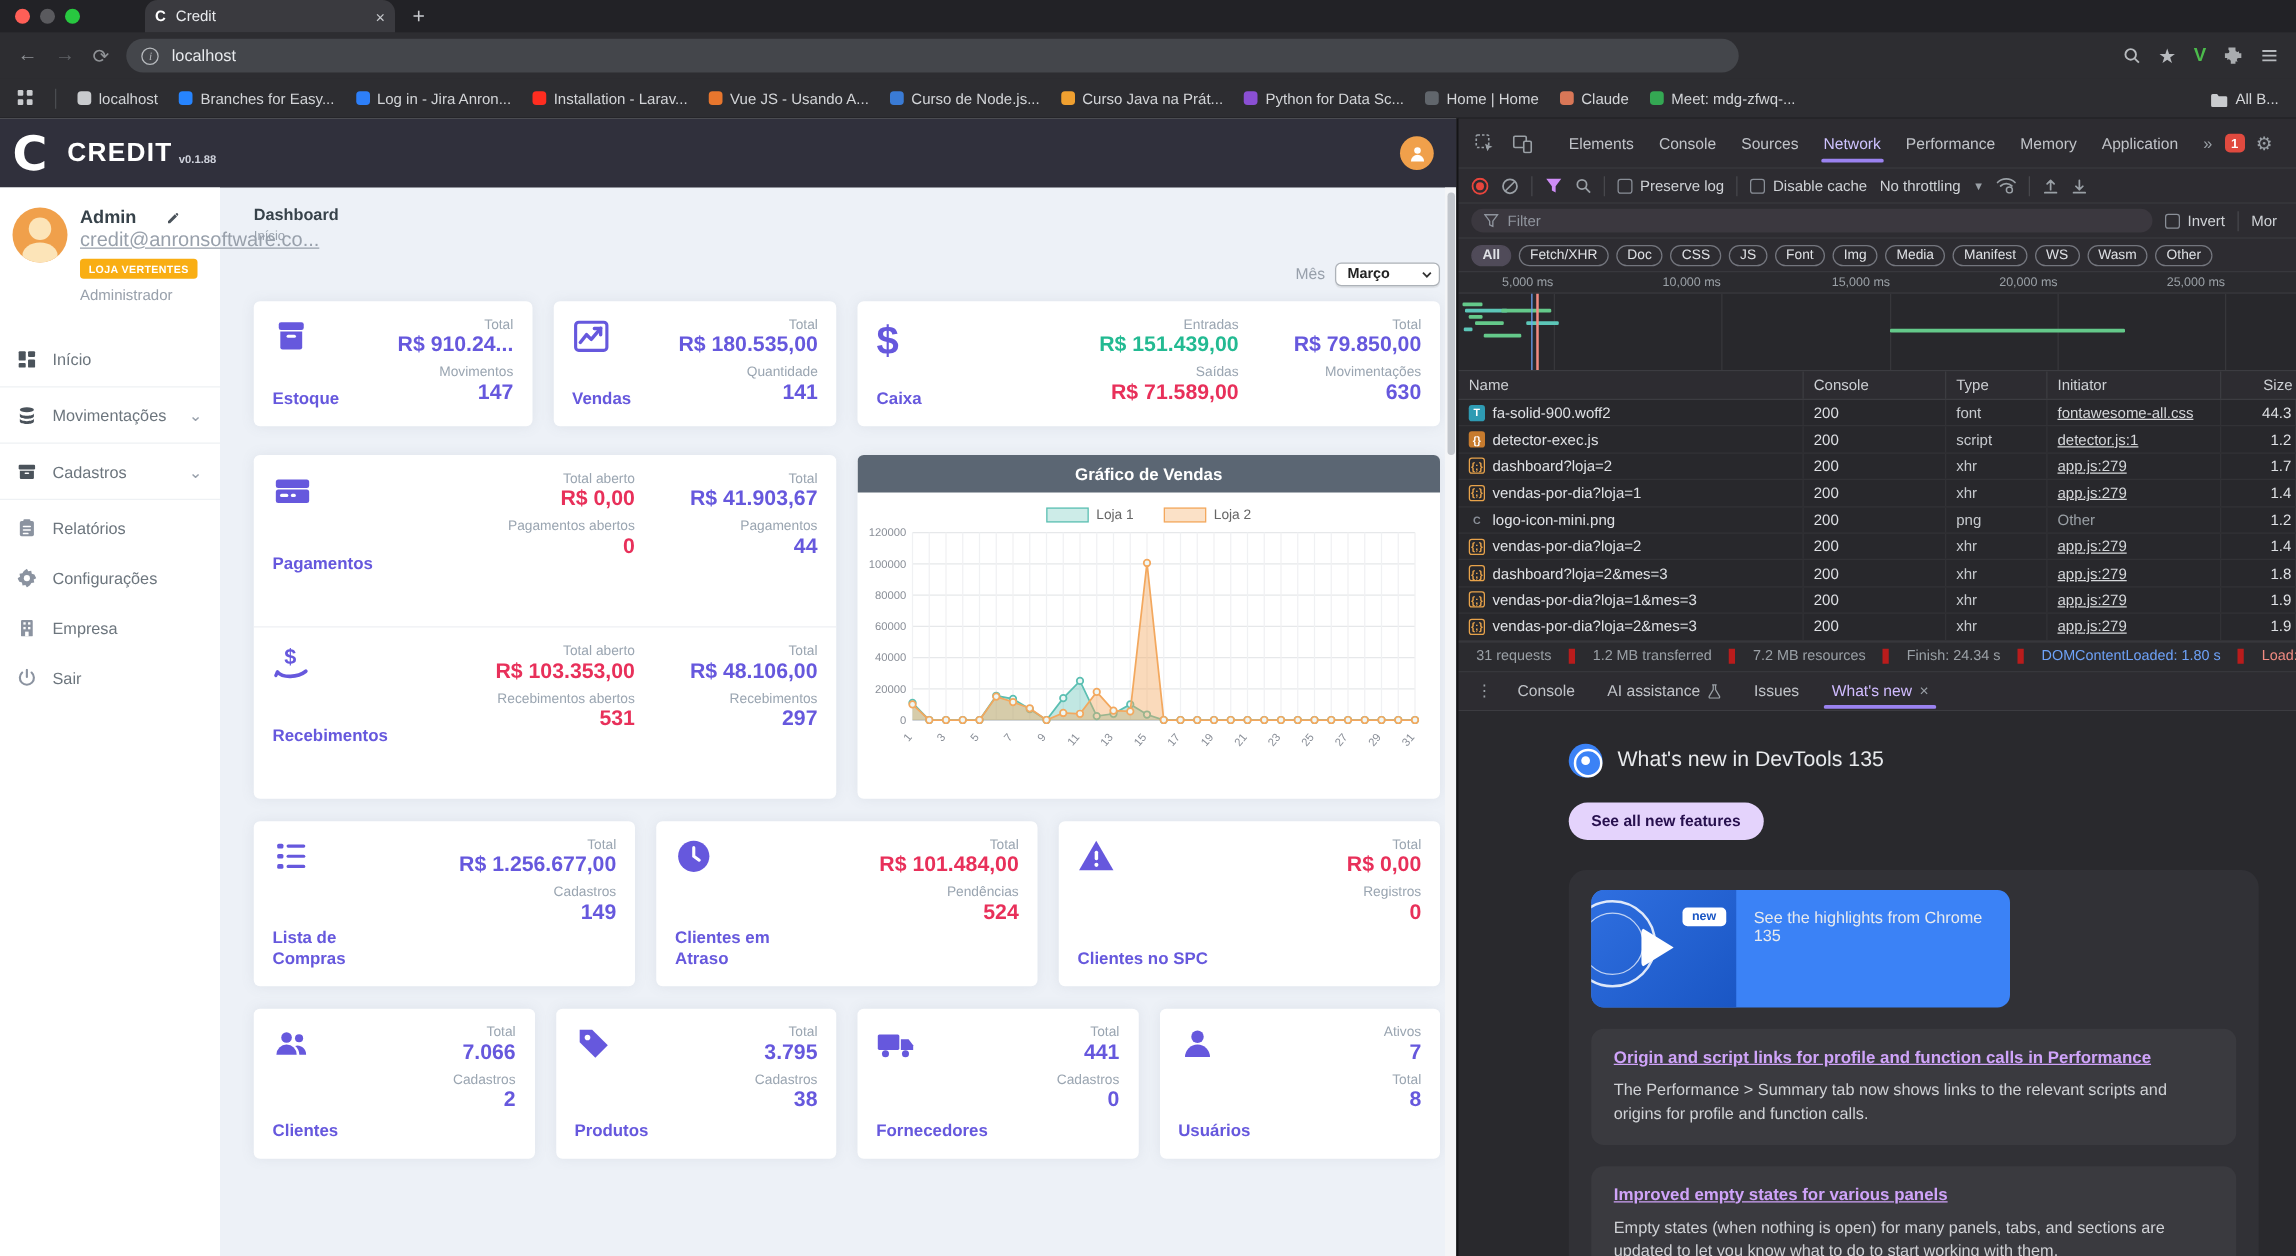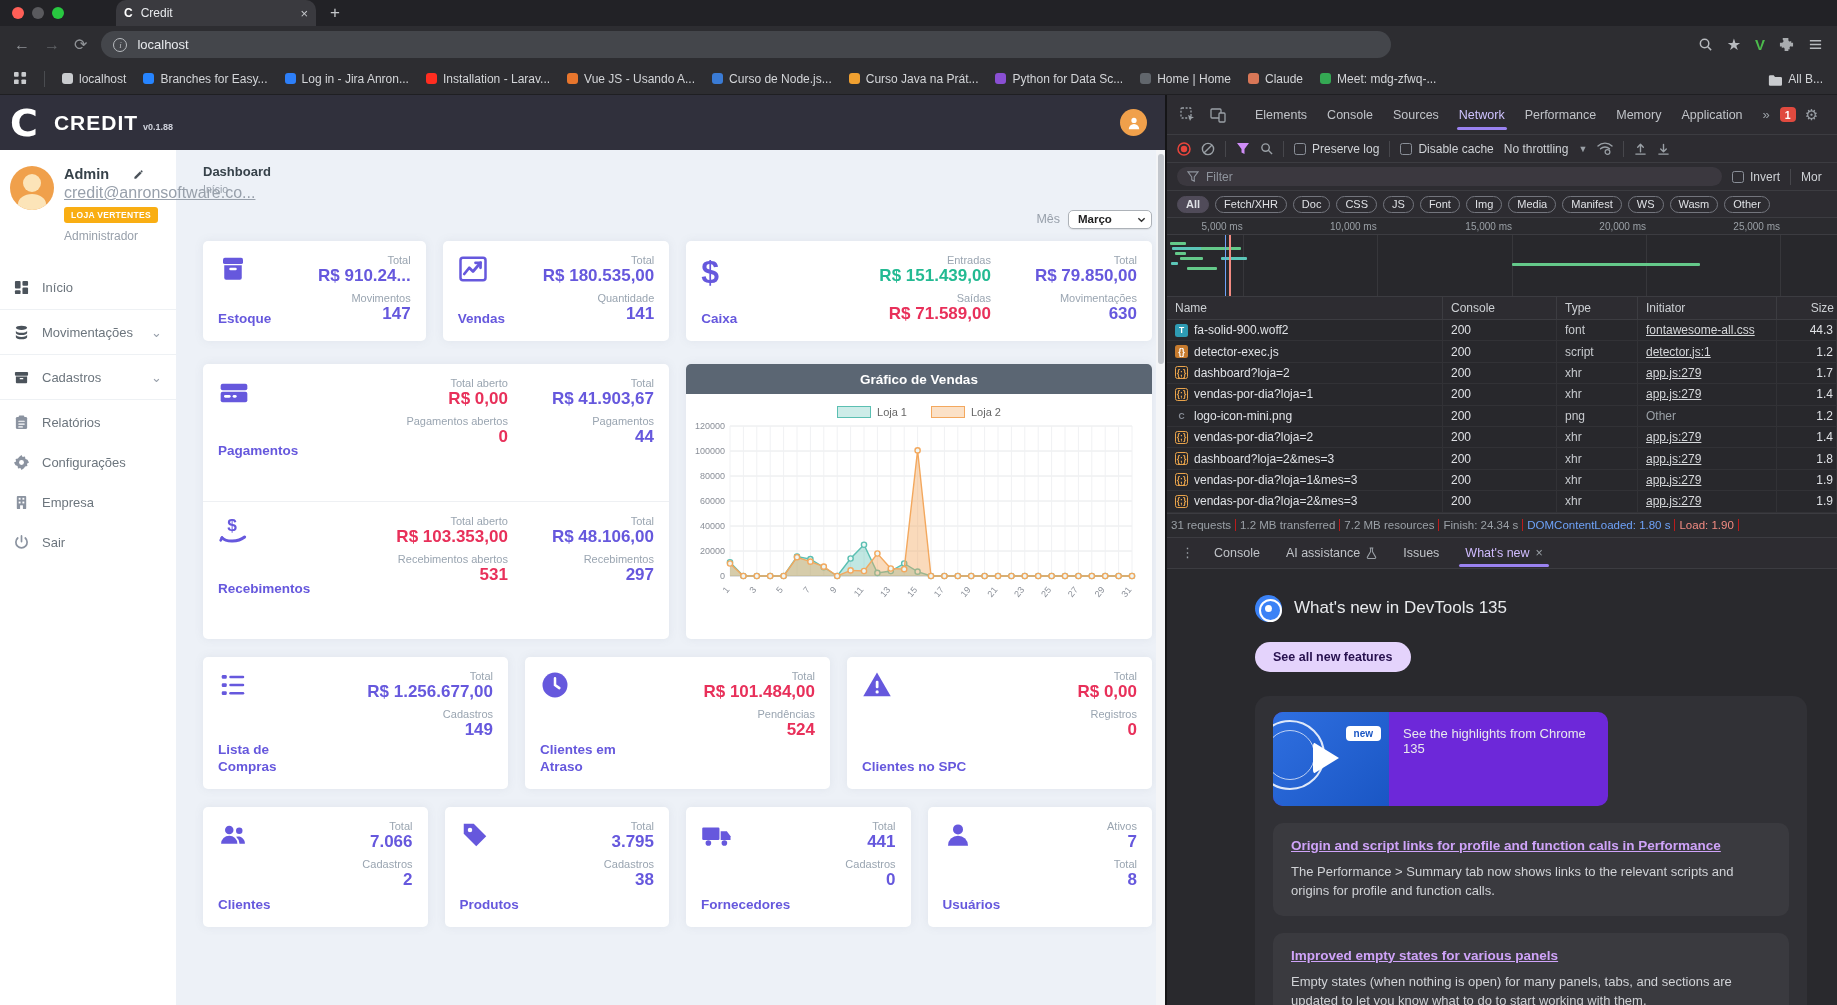--- a/index.html
+++ b/index.html
@@ -116,36 +116,36 @@
   .nc:last-child { border-right:none; }
   .col-name{width:276px;} .col-status{width:114px;} .col-type{width:81px;} .col-init{width:139px;} .col-size{width:60px; justify-content:flex-end; padding-right:3px;}
   .net-rows { flex:none; }
   .nrow { height:21.4px; display:flex; align-items:center; font-size:12px; border-bottom:1px solid #323236; }
   .nrow .nc { border-right:1px solid #323236; overflow:hidden; white-space:nowrap; }
   .req-ico { display:inline-flex; width:13px; height:13px; border-radius:2.5px; align-items:center; justify-content:center; font-size:8.5px; font-weight:700; margin-right:6px; flex:none; }
   .init-link { text-decoration:underline; color:#d5d7da; }
   .init-dim { color:#9aa0a6; }
   .type-dim { color:#c7cace; }
   .summary { height:25px; background:#2b2b2f; border-top:1px solid #3c3c41; border-bottom:1px solid #3c3c41; display:flex; align-items:center; font-size:11.5px; color:#9aa0a6; flex:none; overflow:hidden; }
-  .sum-item { padding:0 4px; border-right:1px solid #b91c1c; white-space:nowrap; }
+  .sum-item { padding:0 14px; border-right:5px solid #b91c1c; white-space:nowrap; }
   .sum-item.blue { color:#6ea2f8; } .sum-item.red { color:#f28b82; }
   .drawer-tabs { height:31px; background:#2d2c31; border-bottom:1px solid #3c3c41; display:flex; align-items:center; padding:0 8px; gap:2px; flex:none; }
   .drw-tab { font-size:12.5px; color:#c0c3c8; padding:8px 12px; position:relative; display:flex; gap:6px; align-items:center; white-space:nowrap; }
   .drw-tab.active { color:#d0bcff; }
   .drw-tab.active:after { content:""; position:absolute; left:6px; right:6px; bottom:1px; height:3px; border-radius:2px; background:#9a82f0; }
   .dots3 { color:#9aa0a6; font-size:13px; letter-spacing:0; padding:0 6px; }
   .wn-content { flex:1; background:#29292d; padding:18px 12px 0 88px; overflow:hidden; }
   .wn-head { display:flex; align-items:center; gap:12px; margin-top:8px; }
   .wn-logo { width:27px; height:27px; border-radius:50%; background:#3b82f6; position:relative; flex:none; }
   .wn-logo:before { content:""; position:absolute; left:4px; top:4px; width:19px; height:19px; border:2px solid #fff; border-radius:50%; }
   .wn-logo:after { content:""; position:absolute; left:10px; top:10px; width:7px; height:7px; background:#fff; border-radius:50%; }
   .wn-title { font-size:17px; color:#e8eaed; }
   .wn-btn { display:inline-block; margin-top:20px; background:#e4d3fc; color:#27104e; font-size:12.5px; font-weight:700; padding:8px 18px; border-radius:17px; }
   .wn-card { margin-top:24px; background:#313136; border-radius:14px; padding:16px 18px; width:552px; }
-  .wn-media { background:#6d28d9; border-radius:10px; display:flex; align-items:flex-start; gap:12px; width:335px; overflow:hidden; }
+  .wn-media { background:#3b82f6; border-radius:10px; display:flex; align-items:flex-start; gap:12px; width:335px; overflow:hidden; }
   .wn-thumb { width:116px; height:94px; background:linear-gradient(135deg,#2f6fe0,#1a56c4); position:relative; flex:none; }
   .wn-thumb .ring { position:absolute; left:-18px; top:8px; width:70px; height:70px; border:2px solid rgba(255,255,255,.85); border-radius:50%; }
   .wn-thumb .ring2 { position:absolute; left:-8px; top:18px; width:50px; height:50px; border:1.5px solid rgba(255,255,255,.7); border-radius:50%; }
   .wn-thumb .play { position:absolute; left:40px; top:30px; width:0; height:0; border-left:26px solid #fff; border-top:16px solid transparent; border-bottom:16px solid transparent; border-radius:4px; }
   .wn-badge { position:absolute; right:8px; top:14px; background:#fff; color:#1a56c4; font-size:10px; font-weight:700; padding:2px 8px; border-radius:4px; }
   .wn-highlight { font-size:13px; color:#e8eaed; padding:14px 12px 0 2px; }
   .wn-feature { background:#3a3a3f; border-radius:10px; padding:15px 18px; margin-top:17px; }
   .wn-link { font-size:13.5px; font-weight:700; color:#cfa3f9; text-decoration:underline; display:block; }
   .wn-text { font-size:13px; color:#d0d2d6; line-height:1.5; margin-top:9px; }
 </style>

